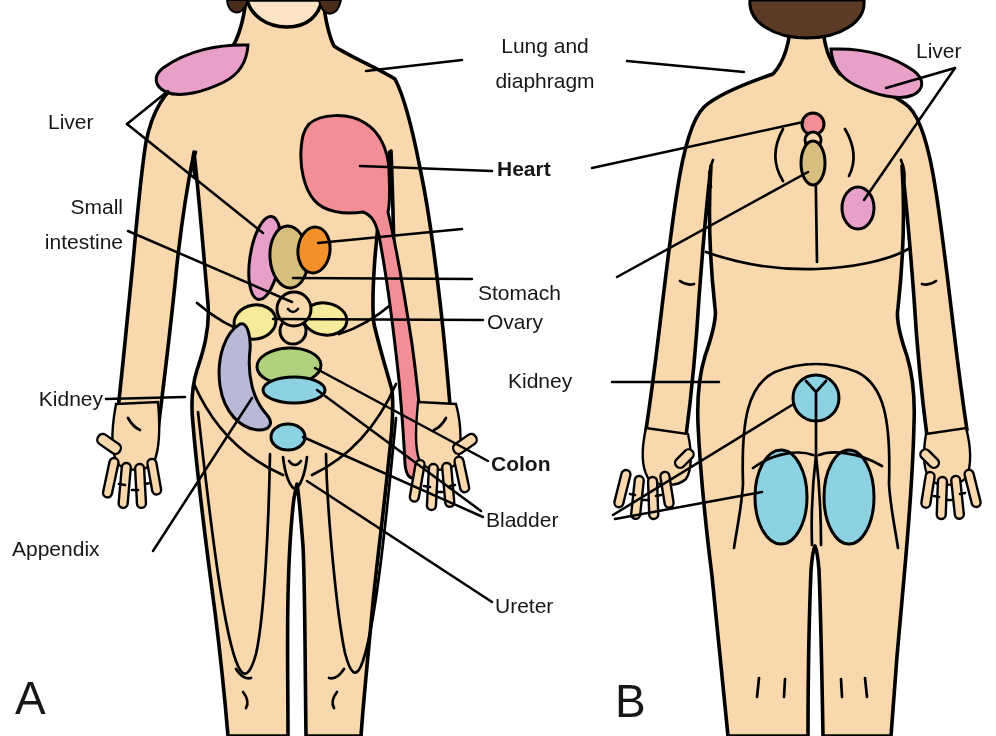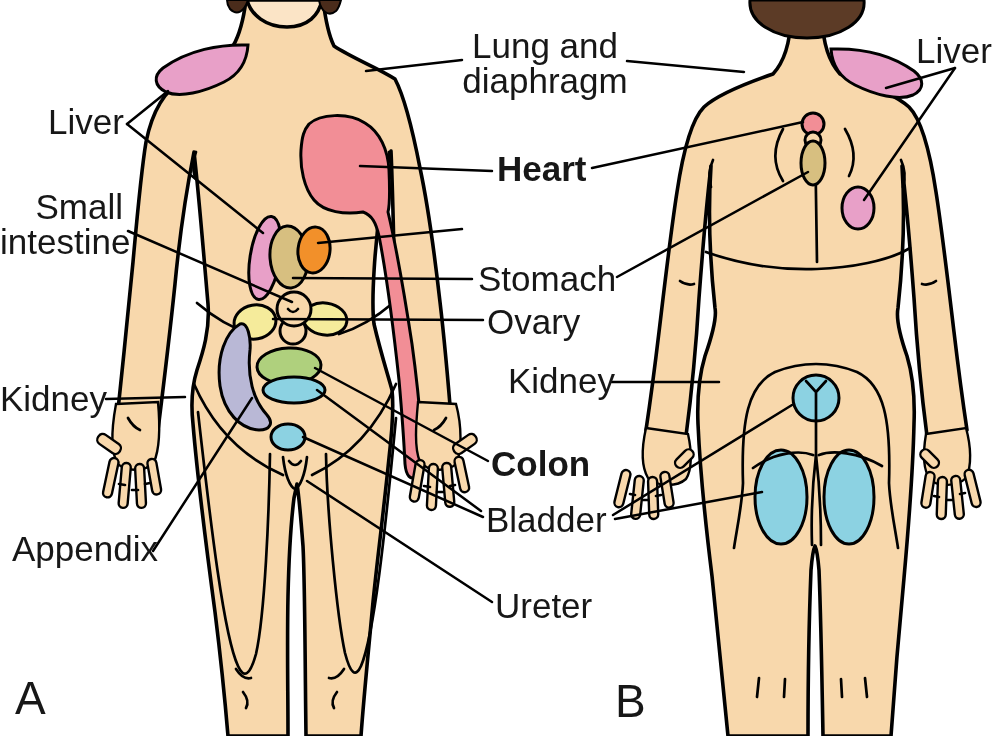--- a/index.html
+++ b/index.html
@@ -1,19 +1,19 @@
 <!DOCTYPE html>
 <html><head>
 <meta charset="utf-8">
 <style>
   html,body{margin:0;padding:0;background:#fff;}
   #stage{position:relative;width:996px;height:736px;background:#fff;overflow:hidden;
          font-family:"Liberation Sans",sans-serif;}
   #stage svg{position:absolute;left:0;top:0;}
-  .lbl{position:absolute;font-size:35px;line-height:35px;color:#171717;white-space:nowrap;}
+  .lbl{position:absolute;font-size:21px;line-height:35px;color:#171717;white-space:nowrap;}
   .lbl.center{text-align:center;}
   .lbl.right{text-align:right;}
   .panel-letter{position:absolute;font-size:46px;color:#171717;}
   
   .ol{stroke:#000;stroke-width:3.6;stroke-linejoin:round;}
   .org{stroke:#000;stroke-width:3;}
   .ln{fill:none;stroke:#000;stroke-width:2.7;stroke-linecap:round;}
   .ld{fill:none;stroke:#000;stroke-width:2.5;stroke-linecap:round;}
   .fng{stroke:#000;stroke-width:2.4;}
 </style>
@@ -197,21 +197,21 @@
 <div class="lbl center" style="left:442px;top:28px;width:206px;">
   <div>Lung and</div>
   <div>diaphragm</div>
 </div>
 <div class="lbl" style="left:48px;top:104px;">Liver</div>
 <div class="lbl right" style="left:0px;top:189px;width:123px;text-align:right;">
   <div>Small</div>
   <div>intestine</div>
 </div>
 <div class="lbl" style="left:497px;top:151px;font-weight:bold;">Heart</div>
-<div class="lbl" style="left:478px;top:261px;">Stomach</div>
+<div class="lbl" style="left:478px;top:275px;">Stomach</div>
 <div class="lbl" style="left:487px;top:304px;text-align:right;">Ovary</div>
 <div class="lbl right" style="left:0px;top:381px;width:103px;">Kidney</div>
 <div class="lbl" style="left:508px;top:363px;">Kidney</div>
 <div class="lbl" style="left:491px;top:446px;font-weight:bold;">Colon</div>
 <div class="lbl" style="left:12px;top:531px;">Appendix</div>
 <div class="lbl" style="left:486px;top:502px;">Bladder</div>
 <div class="lbl" style="left:495px;top:588px;">Ureter</div>
 <div class="lbl" style="left:916px;top:33px;">Liver</div>
 
 <div class="panel-letter" style="left:15px;top:671px;">A</div>

